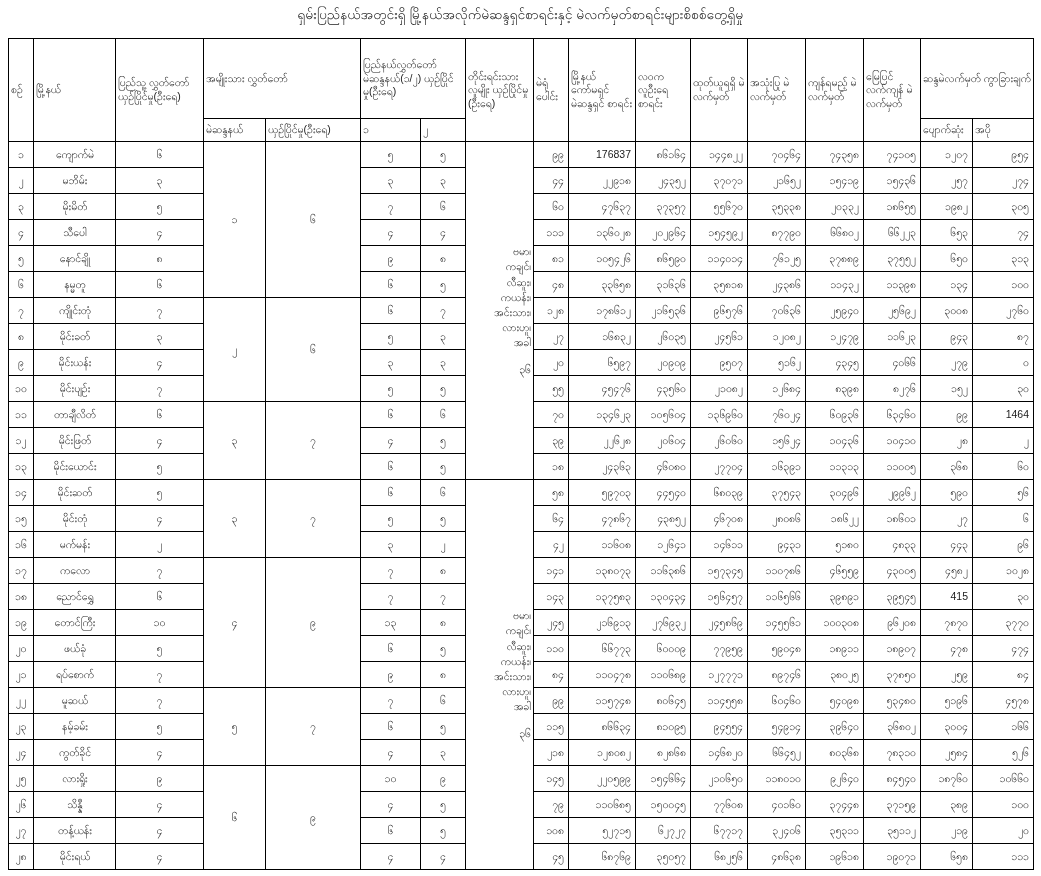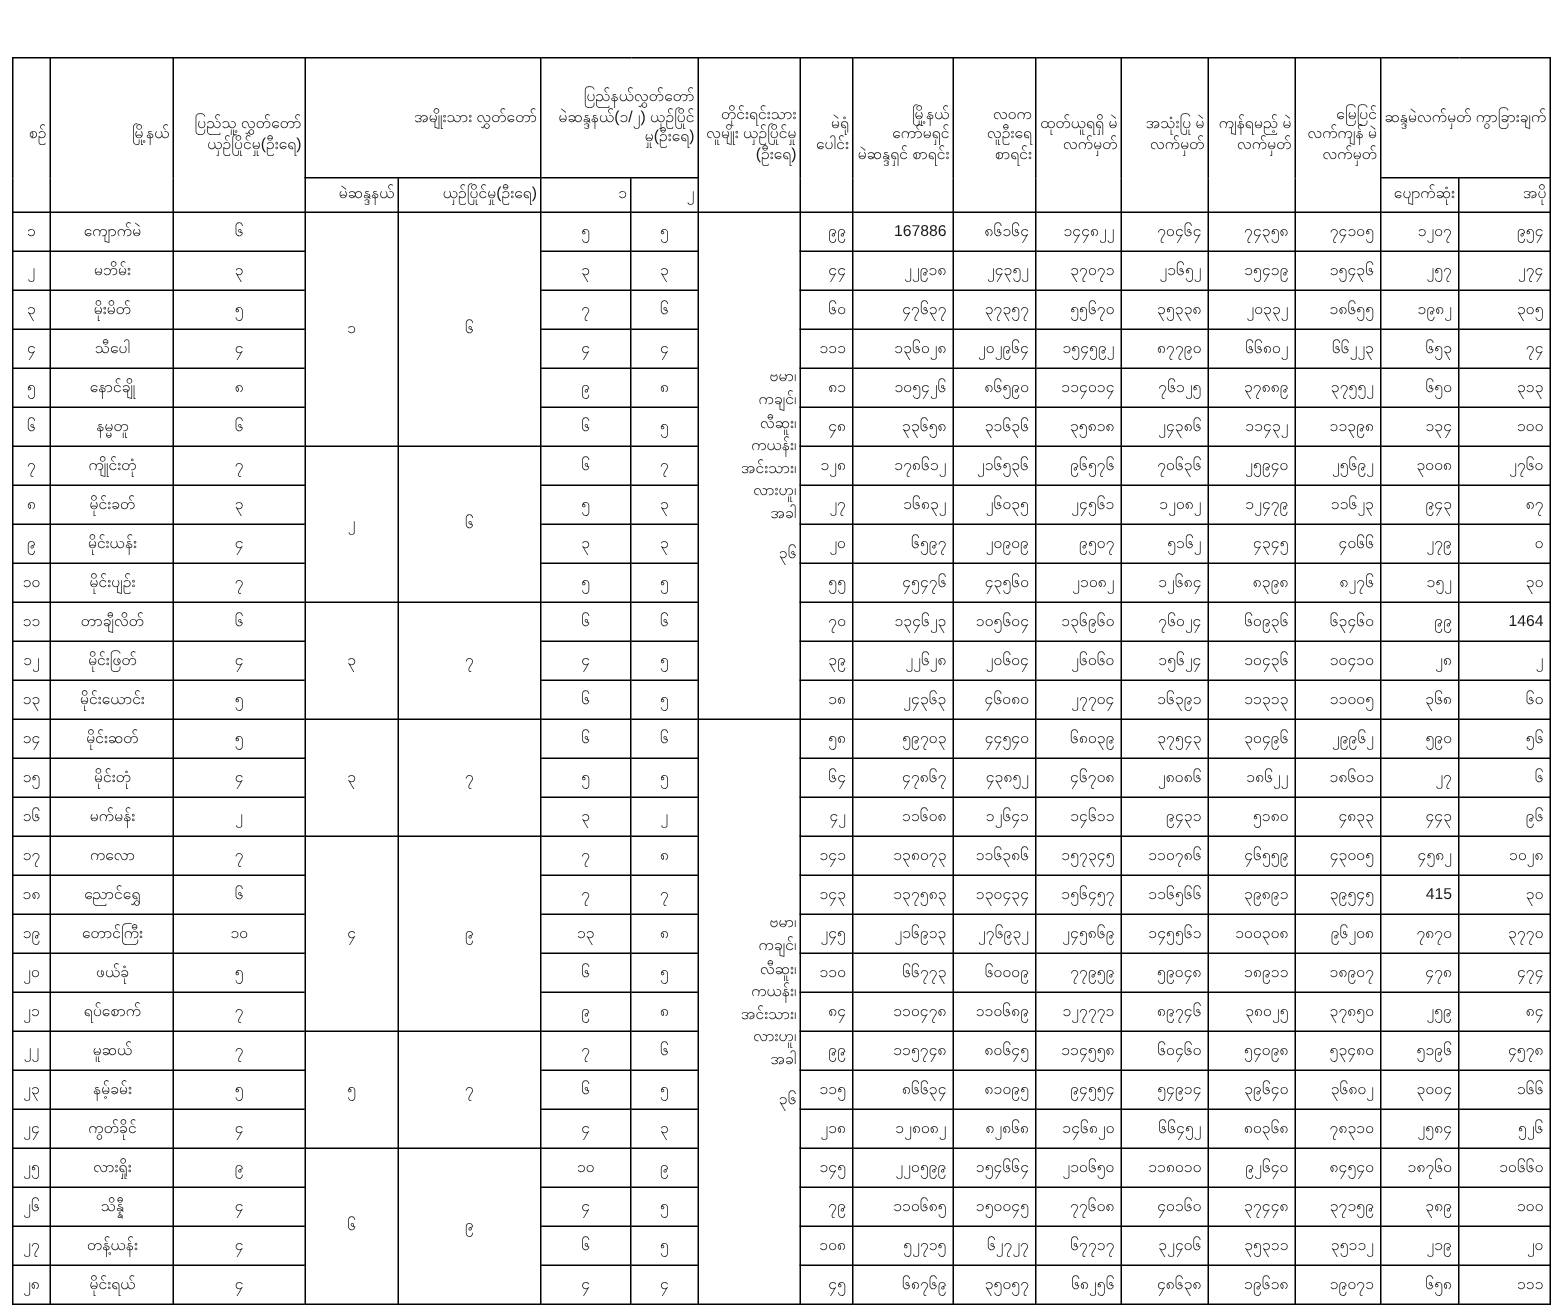--- a/index.html
+++ b/index.html
@@ -1,41 +1,42 @@
 <!DOCTYPE html>
 <html><head>
 <meta charset="utf-8">
 <style>
   html,body{margin:0;padding:0;background:#fff;}
   body{width:1041px;height:876px;font-family:"Liberation Sans",sans-serif;color:#1a1a1a;}
   .page{position:relative;width:1041px;height:876px;background:#fff;}
   .title{position:absolute;top:6px;left:0;width:100%;text-align:center;font-size:13.5px;letter-spacing:.2px;}
   table{position:absolute;top:38px;left:8px;border-collapse:collapse;table-layout:fixed;}
   th,td{border:1px solid #000;font-size:10.5px;line-height:1.3;overflow:hidden;vertical-align:middle;padding:0 2px;font-weight:normal;word-wrap:break-word;}
-  thead th{text-align:right;}
+  thead th{text-align:left;}
   tr.body-row{height:26px;}
   td.c-sn{text-align:center;}
   td.c-town{text-align:center;padding-left:3px;}
   td.c-mid{text-align:center;}
   td.c-num{text-align:right;padding-right:4px;}
   td.c-eth{text-align:right;font-size:10.5px;line-height:1.45;}
   .eth-total{margin-top:11px;}
   col.w-sn{width:25px;}col.w-town{width:82px;}col.w-py{width:88px;}
   col.w-am1{width:62px;}col.w-am2{width:95px;}
   col.w-st1{width:60px;}col.w-st2{width:45px;}
   col.w-eth{width:68px;}
   col.w-c1{width:35px;}col.w-c2{width:67px;}col.w-c3{width:55px;}col.w-c4{width:57px;}
   col.w-c5{width:58px;}col.w-c6{width:58px;}col.w-c7{width:57px;}col.w-c8{width:52px;}col.w-c9{width:61px;}
   tr.h-main{height:80px;}
   tr.h-sub{height:23px;}
 </style>
 </head>
 <body>
 
 <div class="page">
+  <div class="title">ရှမ်းပြည်နယ်အတွင်းရှိ မြို့နယ်အလိုက်မဲဆန္ဒရှင်စာရင်းနှင့် မဲလက်မှတ်စာရင်းများစိစစ်တွေ့ရှိမှု</div>
 
   <table>
     <colgroup>
       <col class="w-sn">
         <col class="w-town">
         <col class="w-py">
       <col class="w-am1">
         <col class="w-am2">
       <col class="w-st1">
         <col class="w-st2">
@@ -89,21 +90,21 @@
             <div>ဗမာ၊</div>
             <div>ကချင်၊</div>
             <div>လီဆူး၊</div>
             <div>ကယန်း၊</div>
             <div>အင်းသား၊</div>
             <div>လားဟူ၊</div>
             <div>အခါ</div>
             <div class="eth-total">၃၆</div>
           </td>
           <td class="c-num">၉၉</td>
-          <td class="c-num">167886</td>
+          <td class="c-num">176837</td>
           <td class="c-num">၈၆၁၆၄</td>
           <td class="c-num">၁၄၄၈၂၂</td>
           <td class="c-num">၇၀၄၆၄</td>
           <td class="c-num">၇၄၃၅၈</td>
           <td class="c-num">၇၄၁၀၅</td>
           <td class="c-num">၁၂၀၇</td>
           <td class="c-num">၉၅၄</td>
         </tr>
         <tr class="body-row">
           <td class="c-sn">၂</td>

